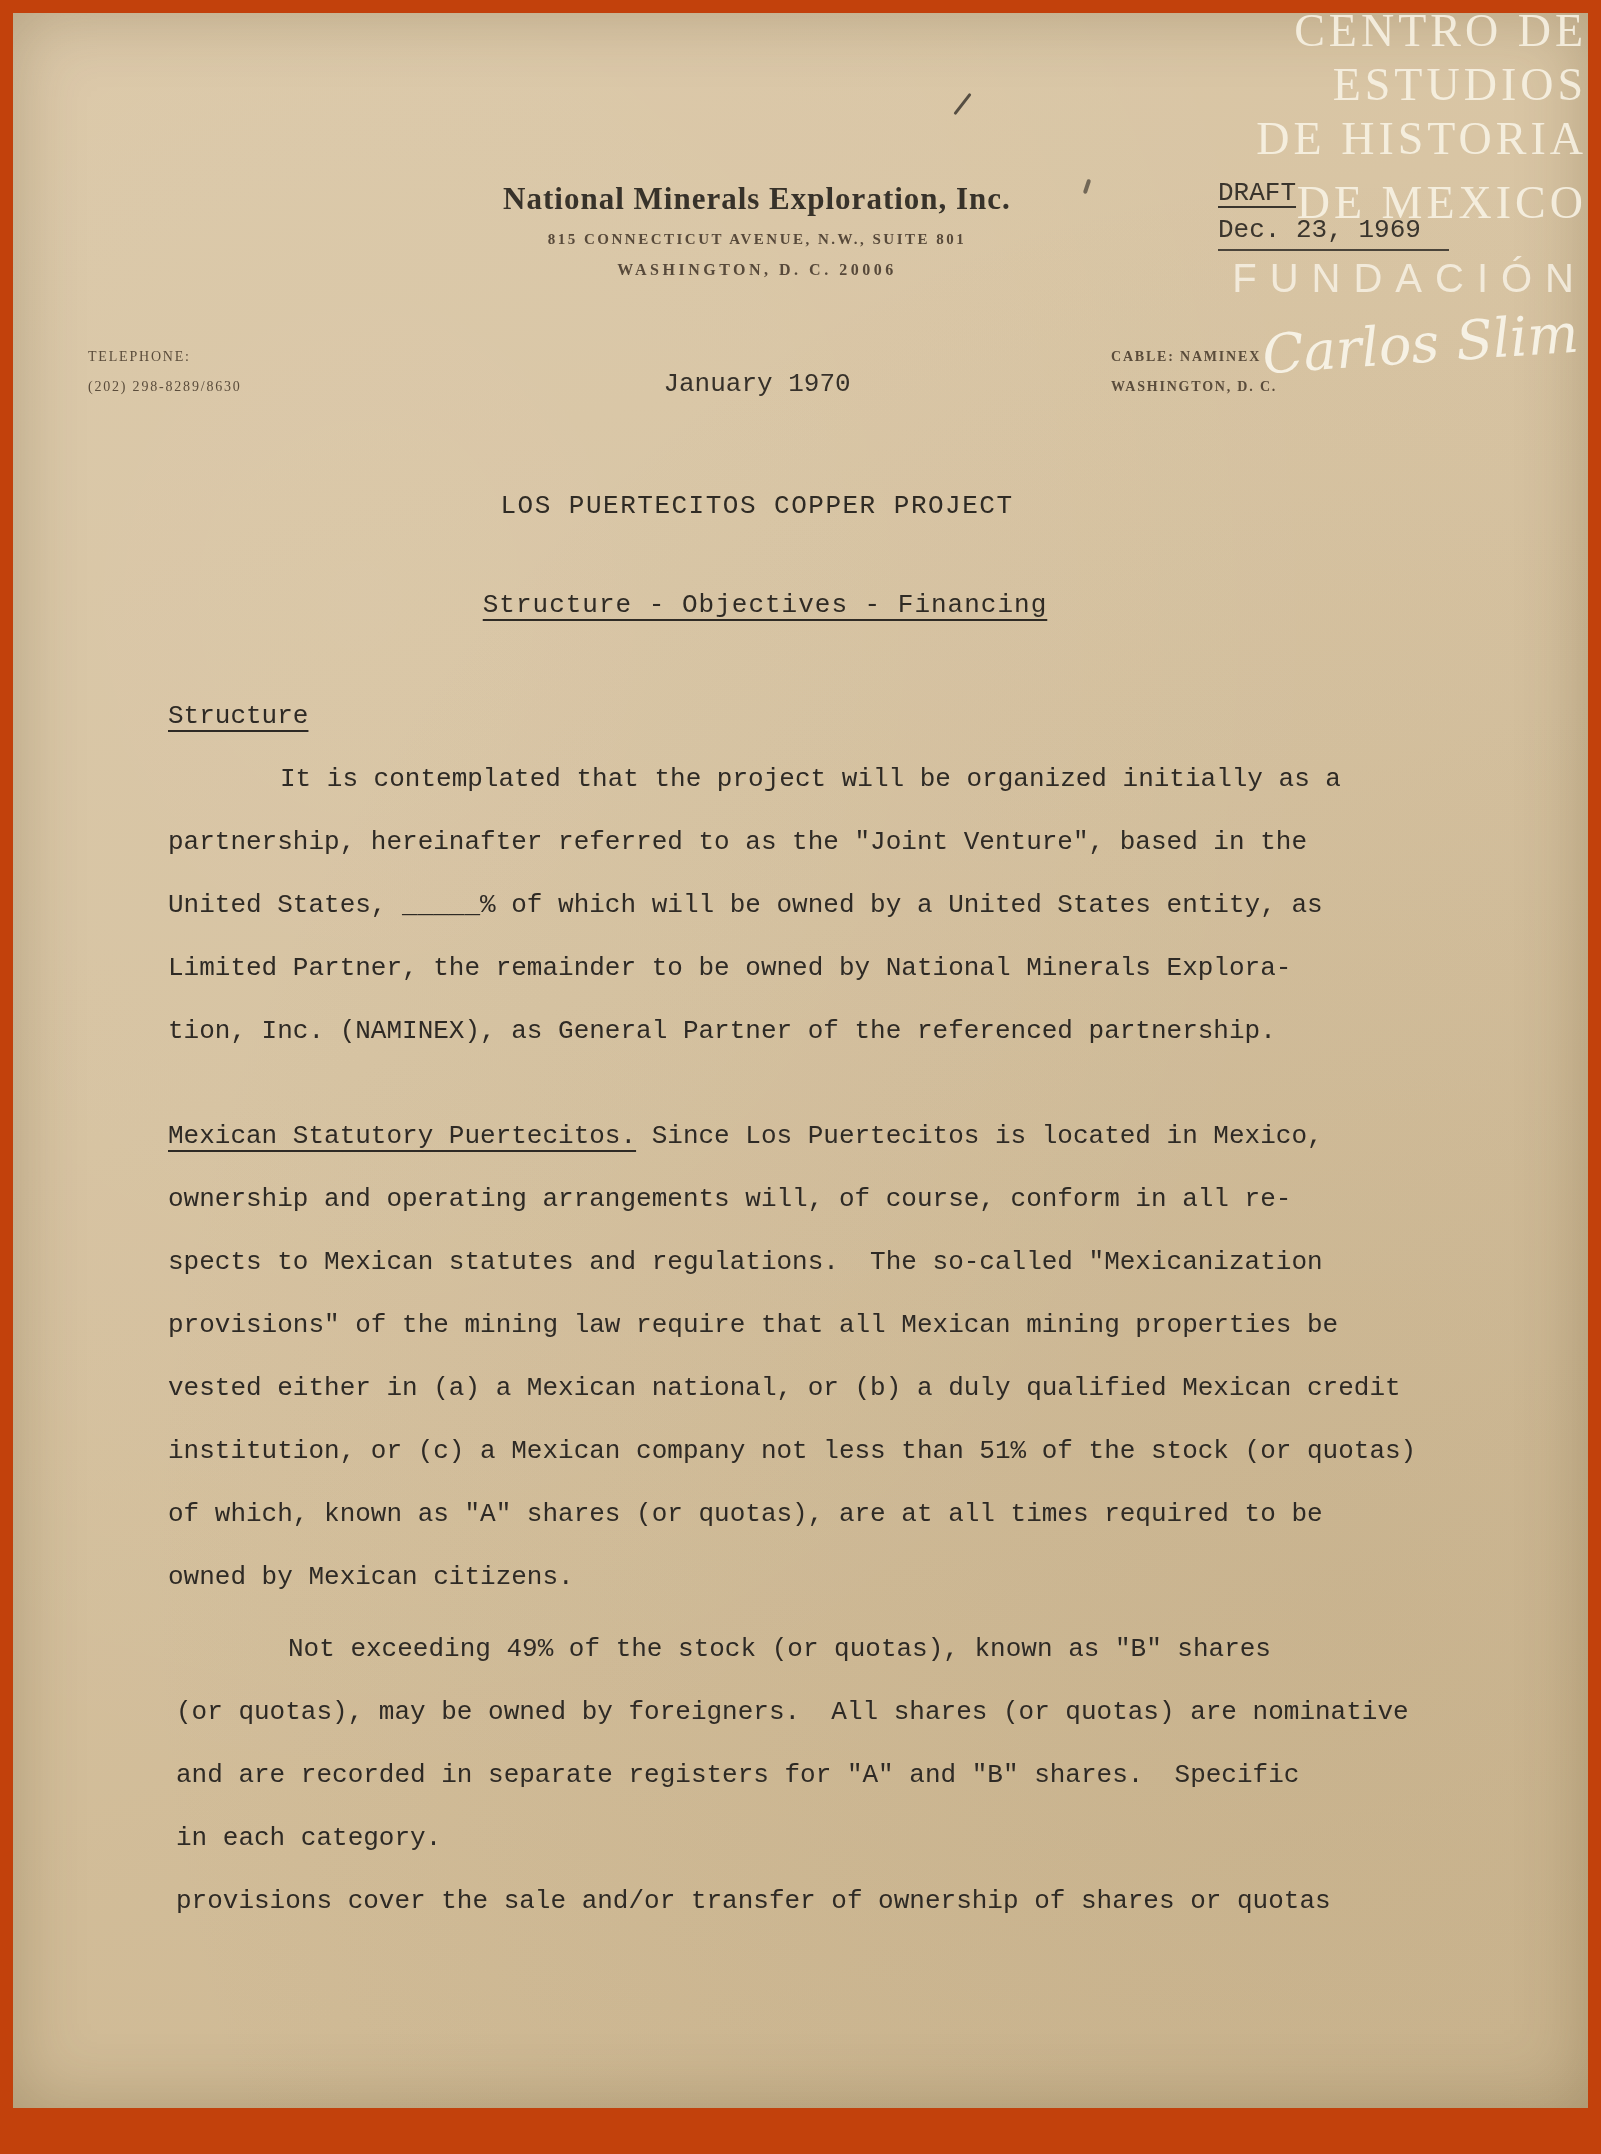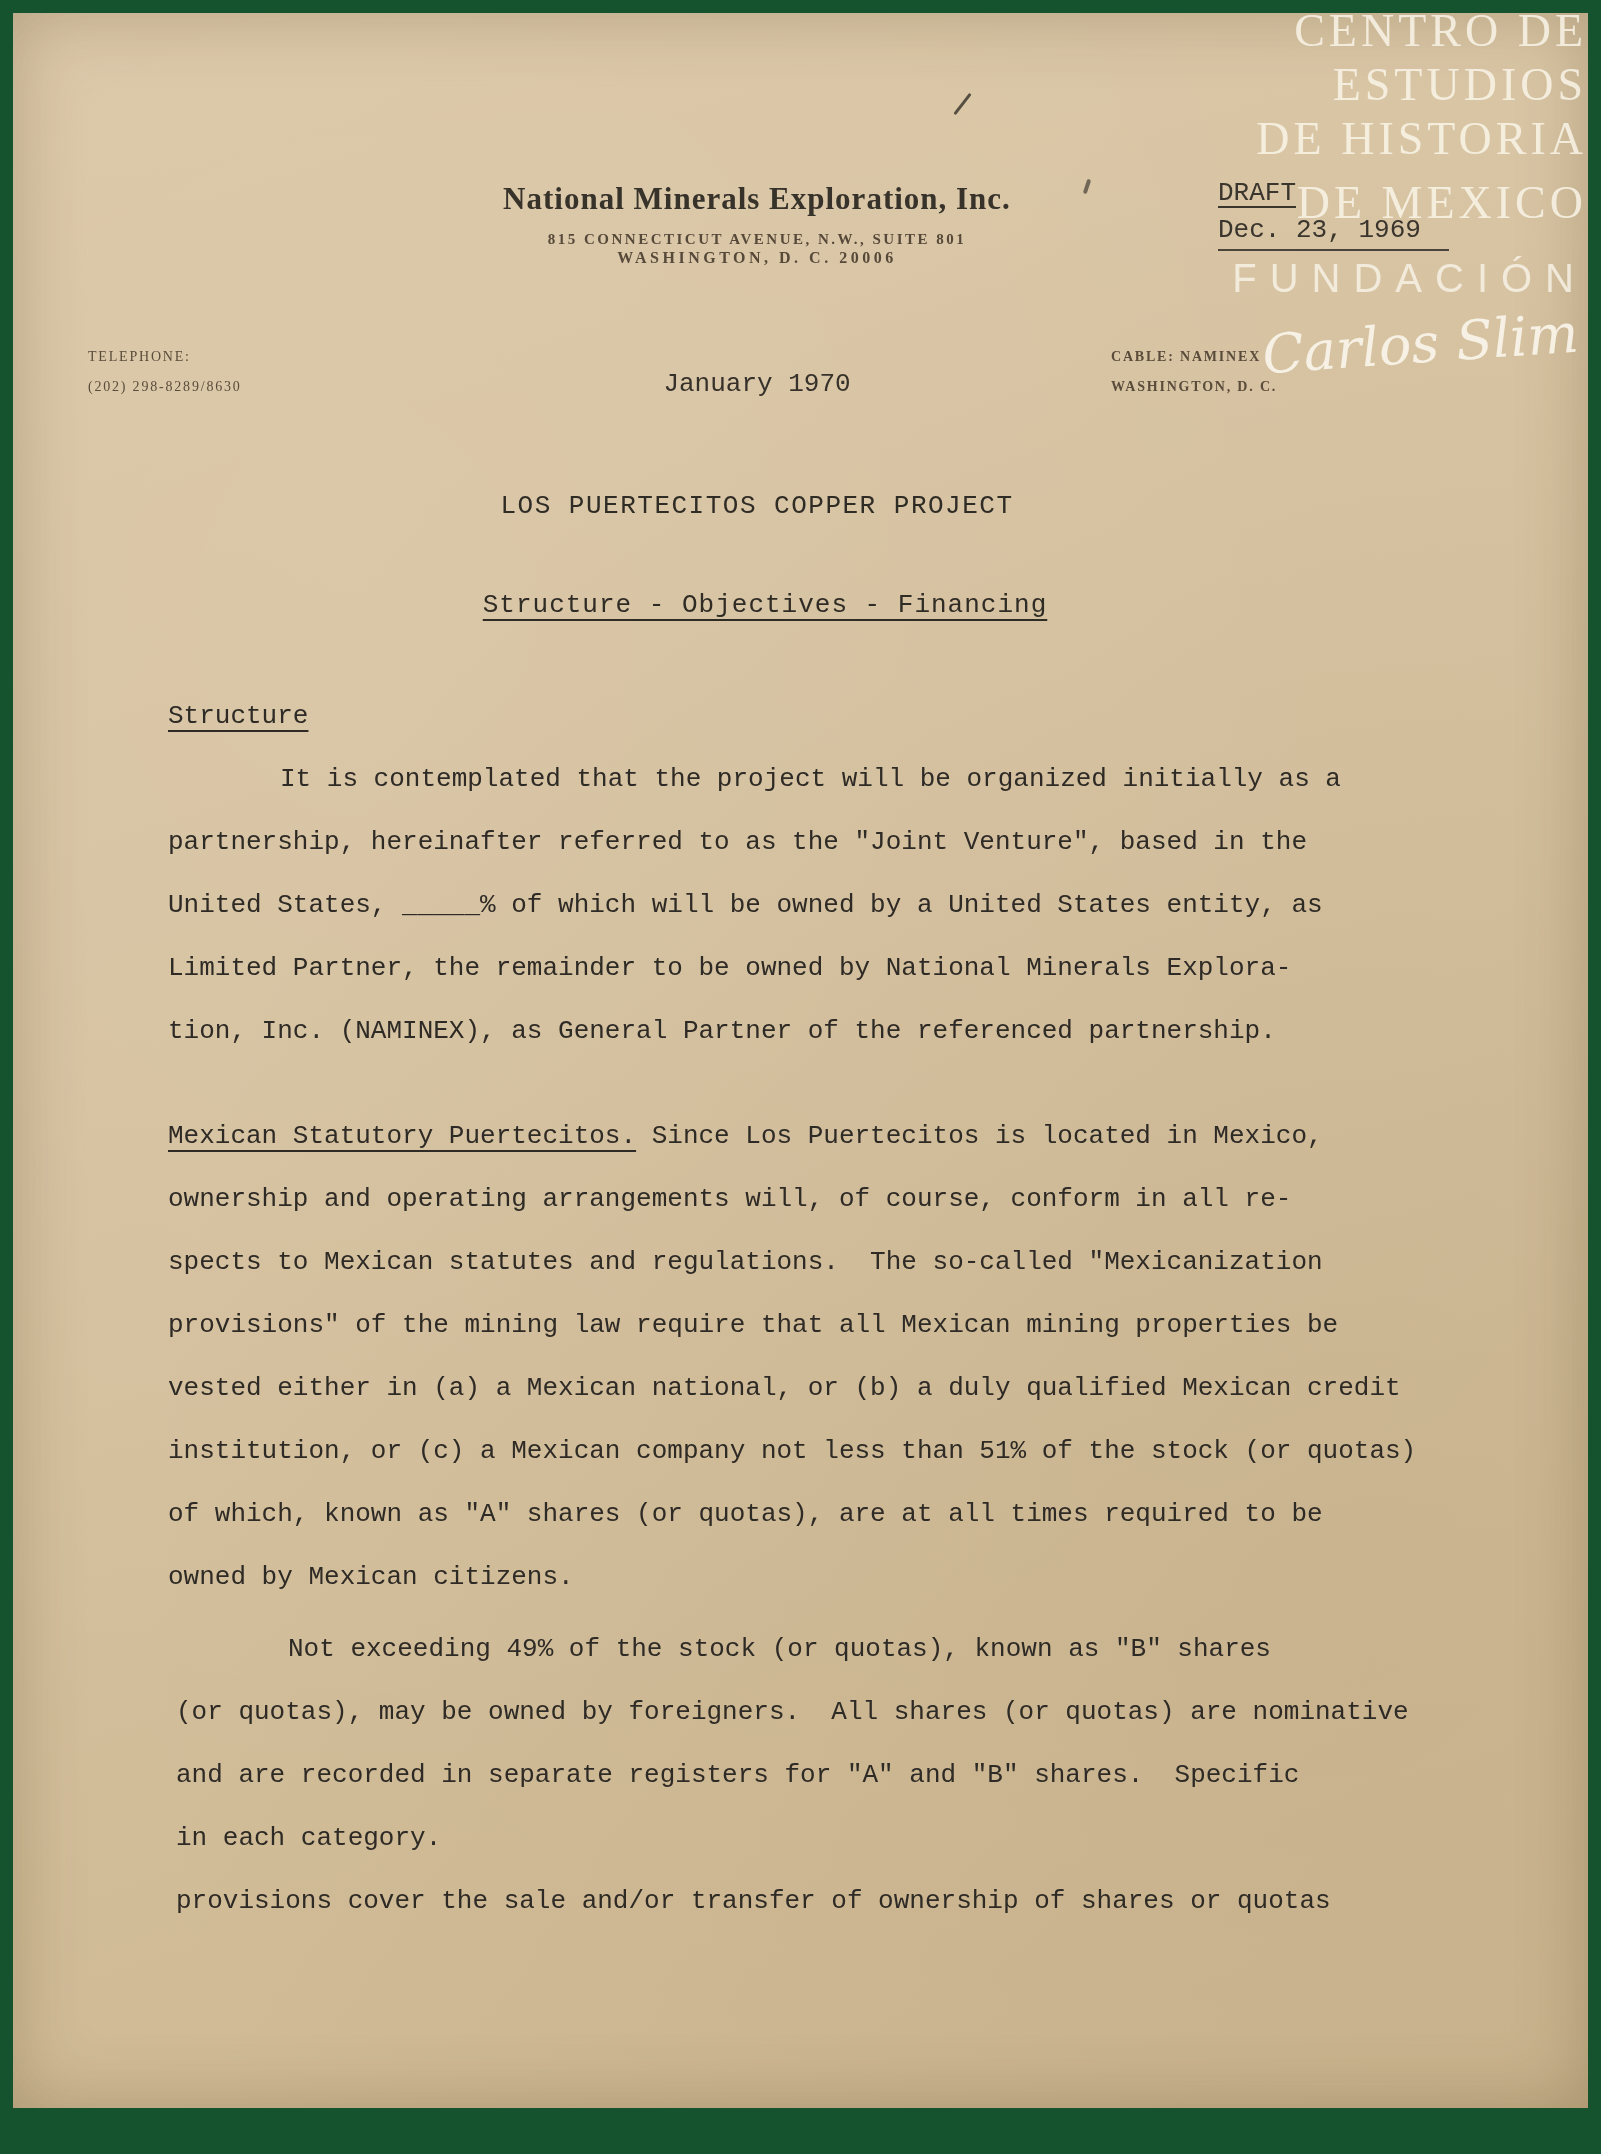--- a/index.html
+++ b/index.html
@@ -1,29 +1,29 @@
 <!DOCTYPE html>
 <html><head>
 <meta charset="utf-8">
 <style>
   html,body{margin:0;padding:0;background:#000;}
-  .page{position:relative;width:1601px;height:2154px;background:#14532d;overflow:hidden;
+  .page{position:relative;width:1601px;height:2154px;background:#c2410c;overflow:hidden;
         font-family:"Liberation Mono",monospace;}
   .paper{position:absolute;left:13px;top:13px;right:13px;bottom:46px;
          background:
            radial-gradient(ellipse at 22% 28%, rgba(255,255,255,0.05), transparent 60%),
            radial-gradient(ellipse at 85% 75%, rgba(110,85,45,0.08), transparent 65%),
            linear-gradient(163deg,#dbc8a8 0%,#d6c2a0 45%,#cdb791 100%);
          box-shadow: inset 0 0 70px rgba(80,60,25,0.28);}
   
   .letterhead{position:absolute;top:168px;left:0;width:1488px;text-align:center;
               color:#3b352b;font-family:"Liberation Serif",serif;}
   .company{font-size:31px;font-weight:bold;letter-spacing:1px;color:#37322a;}
   .addr1{margin-top:14px;font-size:15px;font-weight:bold;letter-spacing:2.5px;color:#57493a;}
-  .addr2{margin-top:1px;font-size:16px;font-weight:bold;letter-spacing:3.5px;color:#57493a;}
+  .addr2{margin-top:13px;font-size:16px;font-weight:bold;letter-spacing:3.5px;color:#57493a;}
   
   .draft-block{position:absolute;left:1205px;top:164px;color:#3a352d;font-size:26px;line-height:32px;}
   .draft-label{display:inline-block;text-decoration:underline;text-decoration-thickness:2px;text-underline-offset:6px;}
   .draft-date{display:inline-block;margin-top:5px;border-bottom:2px solid #4a443a;padding-right:28px;padding-bottom:3px;}
   
   .phone-block{position:absolute;left:75px;top:329px;font-family:"Liberation Serif",serif;
                font-size:14px;font-weight:normal;letter-spacing:1.8px;color:#5a4c3b;line-height:30px;}
   .center-date{position:absolute;top:356px;left:0;width:1488px;text-align:center;
                font-size:26px;color:#36312a;}
   .cable-block{position:absolute;left:1098px;top:329px;font-family:"Liberation Serif",serif;

